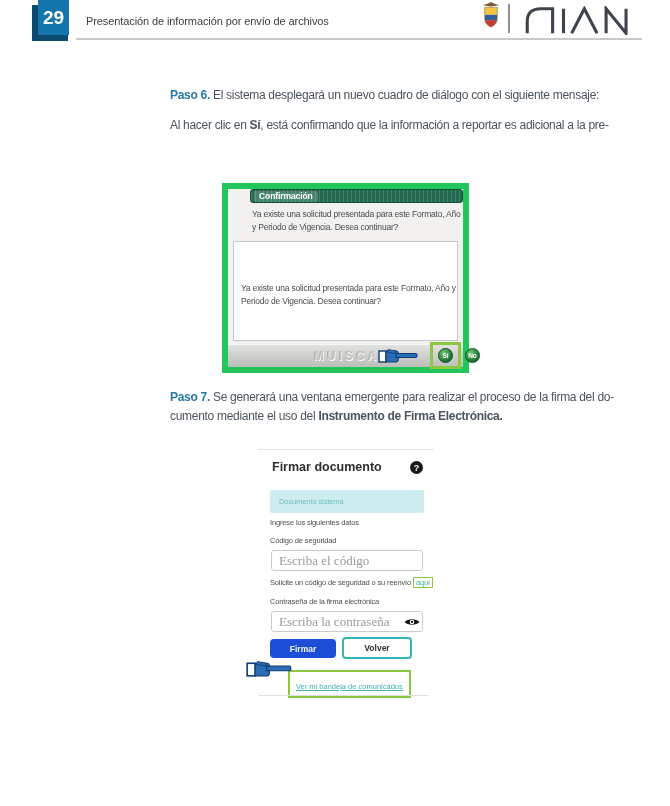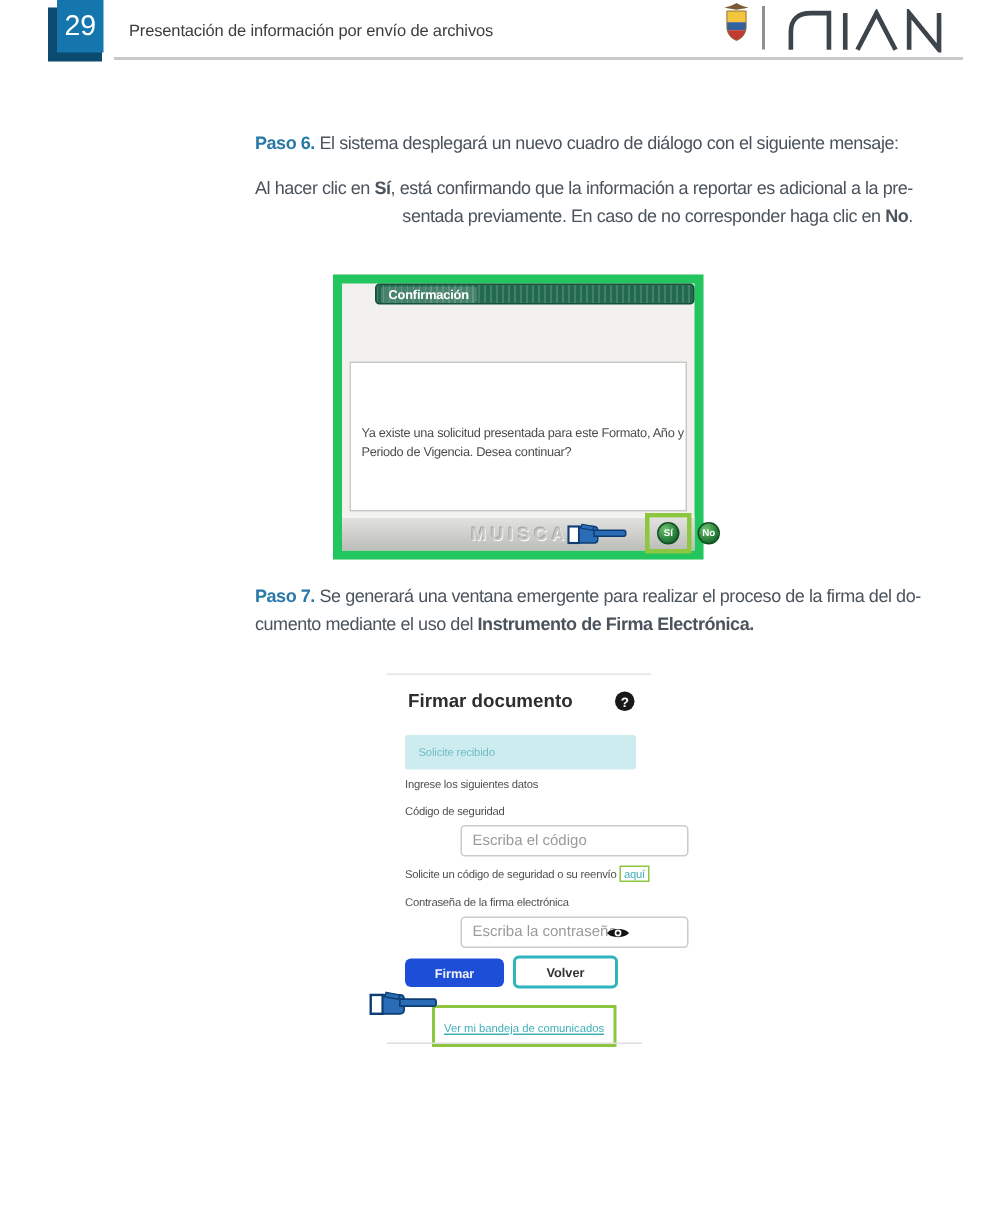--- a/index.html
+++ b/index.html
@@ -4,21 +4,21 @@
 <style>
   * { margin:0; padding:0; box-sizing:border-box; }
   html,body { background:#ffffff; }
   body { font-family:"Liberation Sans", sans-serif; }
   .canvas { position:relative; width:670px; height:806px; background:#ffffff; overflow:hidden; }
 
   
   .pagenum-flap { position:absolute; left:32px; top:5px; width:36px; height:36px; background:#0d4a70; }
   .pagenum-box { position:absolute; left:38px; top:0; width:31px; height:35px; background:#1576ad;
                  display:flex; align-items:center; justify-content:center;
-                 color:#fff; font-weight:normal; font-size:19px; }
+                 color:#fff; font-weight:bold; font-size:19px; }
   .header-title { position:absolute; left:86px; top:15px; font-size:11px; color:#3c3c3c; letter-spacing:-0.1px; }
   .header-rule { position:absolute; left:76px; top:38px; width:566px; height:2px; background:#c9c9c9; }
   .logo-coat { position:absolute; left:480px; top:2px; }
   .logo-divider { position:absolute; left:508px; top:4px; width:2px; height:29px; background:#8f8f8f; }
   .logo-wordmark { position:absolute; left:517px; top:6px; }
   .sr-only { position:absolute; width:1px; height:1px; overflow:hidden; clip:rect(0 0 0 0); white-space:nowrap; }
 
   
   .para { position:absolute; left:122px; font-size:12px; letter-spacing:-0.3px; color:#4b545c; line-height:1.55;padding-left:48px; }
   .para .paso { color:#2878a8; font-weight:bold; }
@@ -63,22 +63,22 @@
   .s2-bottomline { position:absolute; left:8px; bottom:3px; right:8px; height:1px; background:#dedede; }
   .s2-title { position:absolute; left:22px; top:14px; font-size:12.5px; font-weight:bold; color:#2e2e2e; }
   .s2-help { position:absolute; right:13px; top:15px; width:13px; height:13px; border-radius:50%;
              background:#191919; color:#fff; font-size:9px; font-weight:bold;
              display:flex; align-items:center; justify-content:center; border:none; cursor:pointer; }
   .s2-banner { position:absolute; left:20px; top:44px; width:154px; height:23px;
                background:#cdecef; border-radius:2px; display:flex; align-items:center; }
   .s2-banner span { color:#6fbdc4; font-size:7.5px; margin-left:9px; letter-spacing:-0.1px; }
   .s2-text { position:absolute; left:20px; font-size:7.5px; letter-spacing:-0.15px; color:#4f4f4f; white-space:nowrap; }
   .s2-input { position:absolute; left:21px; width:152px; height:21px; border:1px solid #cbcbcb;
-              border-radius:3px; font-size:10px; color:#444; padding:0 7px;
-              font-family:Liberation Sans, sans-serif; background:#fff;margin-left:36px; }
+              border-radius:3px; font-size:13px; color:#444; padding:0 7px;
+              font-family:Liberation Serif, serif; background:#fff; }
   .s2-input::placeholder { color:#9a9a9a; }
   .eye { position:absolute; left:154px; top:171px; cursor:pointer; }
   .link-aqui { color:#45b0b8; border:1.5px solid #8dc63f; padding:0 2px; font-size:7.5px;
                text-decoration:none; cursor:pointer; }
   .btn-firmar { position:absolute; left:20px; top:193px; width:66px; height:19px;
                 background:#1d4ed8; border:none; border-radius:4px;
                 color:#f2f2f2; font-size:8.5px; font-weight:bold; cursor:default;
                 font-family:"Liberation Sans", sans-serif; }
   .btn-volver { position:absolute; left:92px; top:191px; width:70px; height:22px;
                 background:#fff; border:2px solid #2fb4bd; border-radius:4px;
@@ -122,26 +122,29 @@
   </svg>
   <span class="sr-only">DIAN</span>
 
   <div class="para" style="top:86px;">
     <span class="paso">Paso 6.</span>
     <span>El sistema desplegará un nuevo cuadro de diálogo con el siguiente mensaje:</span>
   </div>
 
   <div class="para" style="top:116px;text-align:right;">
     <span class="pline"><span>Al hacer clic en </span><span class="b">Sí</span><span>, está confirmando que la información a reportar es adicional a la pre-</span></span>
-    <span class="pline"><span>sentada previamente. En caso de no corresponder haga clic en </span><span class="b">No</span><span>.</span></span>
   </div>
 
   <div class="shot1">
     <div class="d1-header">
       <span class="d1-title">Confirmación</span>
+    </div>
+    <div class="d1-msg">
+      <span class="pline">Ya existe una solicitud presentada para este Formato, Año</span>
+      <span class="pline">y Periodo de Vigencia. Desea continuar?</span>
     </div>
     <div class="d1-inner">
       <div class="d1-inner-text">
         <span class="pline">Ya existe una solicitud presentada para este Formato, Año y</span>
         <span class="pline">Periodo de Vigencia. Desea continuar?</span>
       </div>
     </div>
     <div class="d1-footer">
       <span class="watermark">MUISCA</span>
       <svg class="hand" style="left:150px; top:0px;" width="42" height="22" viewBox="0 0 42 22">
@@ -160,21 +163,21 @@
     <span class="pline"><span class="paso">Paso 7.</span> <span>Se generará una ventana emergente para realizar el proceso de la firma del do-</span></span>
     <span class="pline"><span>cumento mediante el uso del </span><span class="b">Instrumento de Firma Electrónica.</span></span>
   </div>
 
   <div class="shot2">
     <div class="s2-topline"></div>
     <div class="s2-title">Firmar documento</div>
     <button class="s2-help">?</button>
 
     <div class="s2-banner">
-      <span>Solicite recibido</span>
+      <span>Documento sistema</span>
     </div>
 
     <div class="s2-text" style="top:72px;">Ingrese los siguientes datos</div>
     <div class="s2-text" style="top:90px;">Código de seguridad</div>
     <input class="s2-input" style="top: 104px;" type="text" placeholder="Escriba el código">
 
     <div class="s2-text" style="top:132px;">
       <span>Solicite un código de seguridad o su reenvío </span><a class="link-aqui">aquí</a>
     </div>
 

